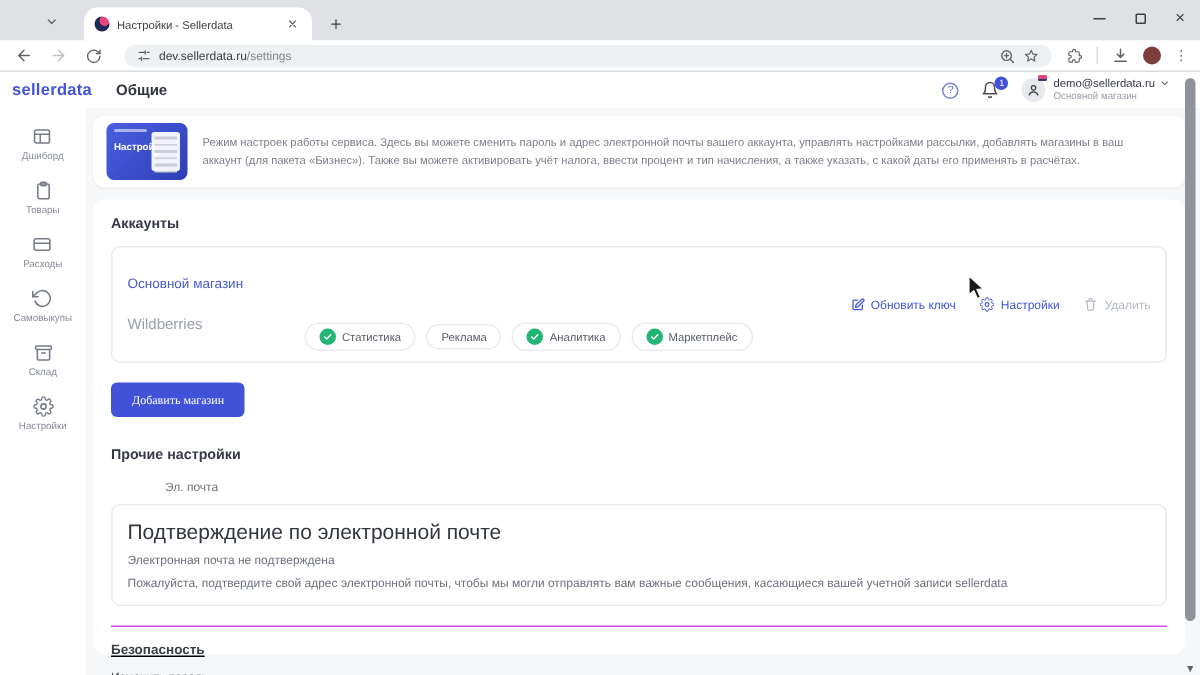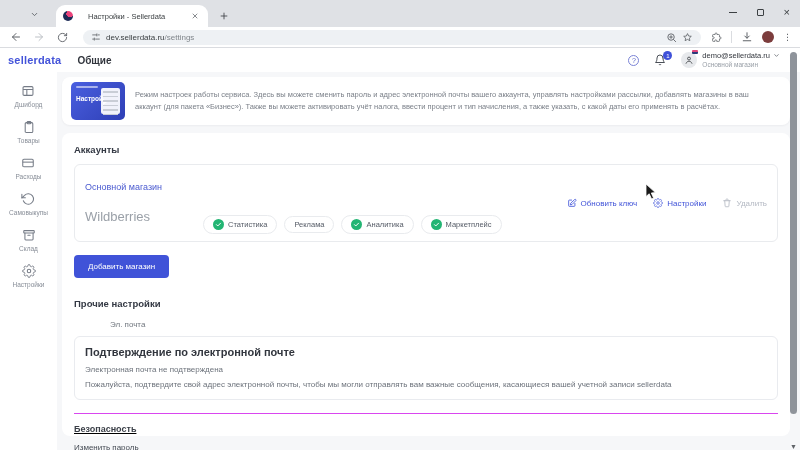--- a/index.html
+++ b/index.html
@@ -3,21 +3,21 @@
 <meta charset="utf-8">
 <style>
   * { margin:0; padding:0; box-sizing:border-box; }
   html,body { width:800px; height:450px; }
   body { font-family:"Liberation Sans","DejaVu Sans",sans-serif; overflow:hidden; background:#fff; }
   .page { position:relative; width:800px; height:450px; overflow:hidden; }
 
   
   .tabstrip { position:absolute; left:0; top:0; width:800px; height:27px; background:#dfe1e5; }
   .tab-search { position:absolute; left:24px; top:7px; width:20px; height:14px; border-radius:7px; display:flex; align-items:center; justify-content:center; color:#5f6368; }
-  .tab { position:absolute; left:56px; top:5px; width:152px; height:22px; background:#fff; border-radius:9px 9px 0 0; display:flex; align-items:center; padding:0 7px; gap:15px; }
+  .tab { position:absolute; left:56px; top:5px; width:152px; height:22px; background:#fff; border-radius:9px 9px 0 0; display:flex; align-items:center; padding:0 7px; gap:5px; }
   .favicon { width:10px; height:10px; border-radius:50%; background:radial-gradient(circle at 68% 28%, #e9447b 0 34%, #1d2b56 36%); flex:none; }
   .tab-title { font-size:7.5px; color:#3c4043; white-space:nowrap; overflow:hidden; flex:1; }
   .tab-close { width:12px; height:12px; display:flex; align-items:center; justify-content:center; color:#5f6368; flex:none; }
   .newtab { position:absolute; left:216px; top:8px; width:15px; height:15px; display:flex; align-items:center; justify-content:center; color:#3c4043; }
   .wincontrols { position:absolute; right:10px; top:4px; display:flex; gap:20px; align-items:center; height:16px; }
   .win-min { width:8px; height:1px; background:#3c4043; }
   .win-max { width:7px; height:7px; border:1px solid #3c4043; border-radius:1px; }
   .win-close { font-size:11px; color:#3c4043; line-height:1; }
 
   .toolbar { position:absolute; left:0; top:27px; width:800px; height:21px; background:#fff; border-bottom:1px solid #dadce0; display:flex; align-items:center; padding:0 8px; }
@@ -62,33 +62,33 @@
   .thumb-play { position:absolute; left:32px; top:17px; width:0; height:0; border-left:4px solid #fff; border-top:3px solid transparent; border-bottom:3px solid transparent; }
   .thumb-panel { position:absolute; right:5px; top:6px; width:19px; height:26px; background:rgba(255,255,255,.93); border-radius:2px; }
   .thumb-panel i { display:block; height:1.5px; background:#c9cdd6; margin:3px 2px 0; }
   .banner-text { font-size:7.5px; color:#7b8089; line-height:1.6; padding-right:6px; }
 
   .main-card { background:#fff; border-radius:8px; padding:11px 12px; height:303px; display:flex; flex-direction:column; }
   .sec-h { font-size:9.5px; font-weight:bold; color:#343944; }
   .store-row { margin-top:9px; border:1px solid #e9ebee; border-radius:6px; padding:7px 10px; display:flex; align-items:center; }
   .store-info { width:118px; flex:none; }
   .store-name { font-size:9px; color:#4a5ad0; font-weight:500; }
-  .store-platform { font-size:13px; color:#9aa0a8; margin-top:17px; }
+  .store-platform { font-size:10px; color:#9aa0a8; margin-top:17px; }
   .badges { display:flex; gap:7px; align-items:center;margin-top:43px; }
   .pill { display:flex; align-items:center; gap:4px; border:1px solid #e9ebee; border-radius:11px; padding:3px 9px; font-size:7.5px; color:#555b66; background:#fff; }
   .check { width:11px; height:11px; border-radius:50%; background:#22b573; display:flex; align-items:center; justify-content:center; flex:none; }
   .row-actions { margin-left:auto; display:flex; gap:16px; }
   .act { display:flex; align-items:center; gap:4px; font-size:8px; color:#4053d8; white-space:nowrap; }
   .act.muted { color:#b4b9c3; }
   .btn { display:inline-flex; align-items:center; justify-content:center; background:#4053d8; color:#fff; font-size:8px; border:none; border-radius:4px; padding:7px 14px; font-family:inherit; }
-  .add-btn { margin-top:13px; align-self:flex-start; }
+  .add-btn { margin-top:13px; align-self:flex-start;font-family:Liberation Serif, serif; }
   .h-other { margin-top:20px; }
   .email-lbl { margin-top:11px; font-size:8px; color:#70767e;margin-left:36px; }
   .confirm-card { margin-top:7px; border:1px solid #e9ebef; border-radius:6px; padding:9px 10px; }
-  .confirm-title { font-size:11px; font-weight:bold; color:#32363e; }
+  .confirm-title { font-size:14px; font-weight:normal; color:#32363e; }
   .confirm-line { font-size:8px; color:#6c727b; margin-top:6px; line-height:1.45; }
   .confirm-line + .confirm-line { margin-top:3px; }
   .resend-btn { margin-top:9px; }
   .security { margin-top:13px; border-top:1px solid #d946ef; padding-top:10px;text-decoration:underline; }
   .sec-h2 { font-size:9px; font-weight:bold; color:#3a3f47; }
   .pwd-link { display:inline-block; margin-top:9px; font-size:8px; color:#454b54; text-decoration:underline; }
 
   
   .scroll-thumb { position:absolute; right:3px; top:4px; width:7px; height:362px; background:#8f949b; border-radius:4px; }
   .scroll-arrow { position:absolute; right:3px; bottom:0px; font-size:7px; color:#5f6368; line-height:1; }

